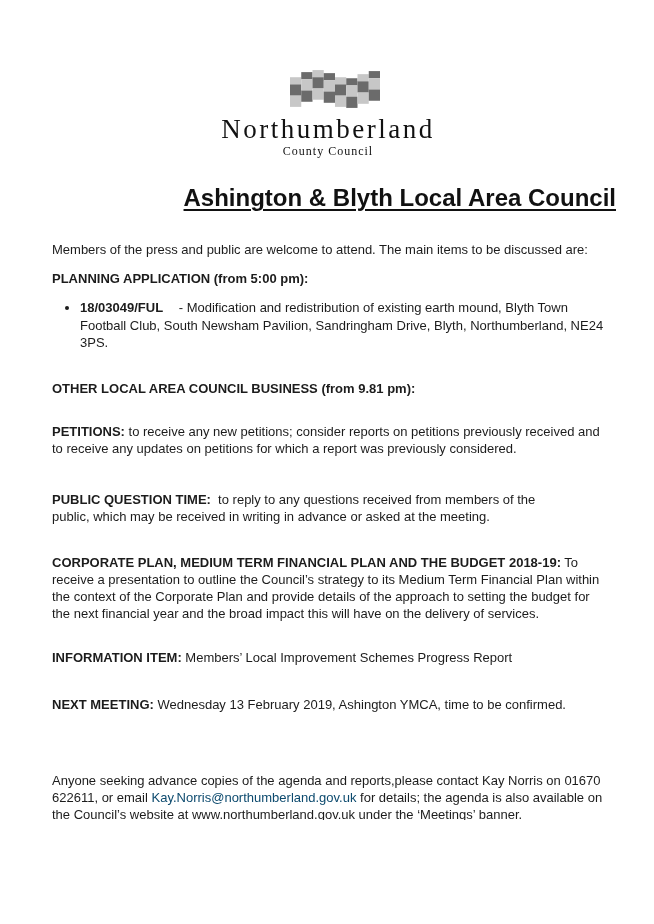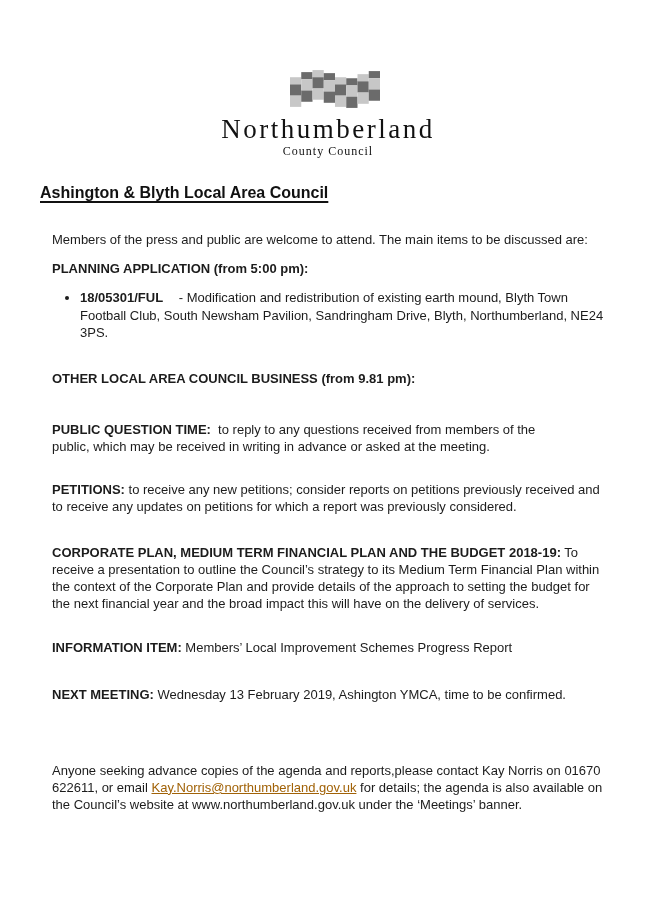--- a/index.html
+++ b/index.html
@@ -29,22 +29,22 @@
   }
   .org-sub {
     font-family: "Liberation Serif", serif;
     font-size: 12px;
     letter-spacing: 1px;
     text-align: center;
     color: #111;
     margin-top: 1px;
   }
   .title {
-    text-align: left;
-    font-size: 16px;
+    text-align: right;
+    font-size: 24px;
     font-weight: bold;
     margin: 25px 0 0 0;
     text-decoration: underline;
     text-decoration-thickness: 2px;
     text-underline-offset: 3px;
     color: #111;
   }
   .meeting {
     text-align: center;
     font-weight: bold;
@@ -64,21 +64,21 @@
   .bullets { margin: 1px 0 0 0; padding-left: 40px; }
   .bullets li { font-size: 13px; line-height: 16.5px; }
   .other-heading { margin-top: 28px; font-weight: bold; }
   .s-pqt  { margin-top: 34px; max-width: 500px; }
   .s-pet  { margin-top: 26px; }
   .s-lsi  { margin-top: 33px; }
   .s-cp   { margin-top: 29px; }
   .s-info { margin-top: 27px; }
   .s-next { margin-top: 30px; }
   .footer { margin-top: 59px; max-width: 552px; }
-  .email-link { color: #a16207; text-decoration: underline; cursor: pointer; }
+  .email-link { color: #0c4a6e; cursor: pointer; }
 </style>
 </head>
 <body>
 
 <div class="page">
 
   <div class="logo-wrap">
     <svg width="90" height="39" viewBox="0 0 88 38" aria-hidden="true">
       <rect class="fl" x="0" y="7" width="11" height="7"></rect>
         <rect class="fd" x="0" y="14" width="11" height="11"></rect>
@@ -110,28 +110,28 @@
   <div class="org-name">Northumberland</div>
   <div class="org-sub">County Council</div>
 
   <h1 class="title">Ashington &amp; Blyth Local Area Council</h1>
 
 
   <p class="body intro">Members of the press and public are welcome to attend. The main items to be discussed are:</p>
 
   <p class="body planning-heading">PLANNING APPLICATION (from 5:00 pm):</p>
   <ul class="bullets">
-    <li><strong>18/05301/FUL</strong><span class="body"> - Modification and redistribution of existing earth mound, Blyth Town Football Club, South Newsham Pavilion, Sandringham Drive, Blyth, Northumberland, NE24 3PS.</span></li>
+    <li><strong>18/03049/FUL</strong><span class="body"> - Modification and redistribution of existing earth mound, Blyth Town Football Club, South Newsham Pavilion, Sandringham Drive, Blyth, Northumberland, NE24 3PS.</span></li>
   </ul>
 
   <p class="body other-heading">OTHER LOCAL AREA COUNCIL BUSINESS (from 9.81 pm):</p>
 
+  <p class="body s-pet"><strong>PETITIONS:</strong><span> to receive any new petitions; consider reports on petitions previously received and to receive any updates on petitions for which a report was previously considered.</span></p>
+
   <p class="body s-pqt"><strong>PUBLIC QUESTION TIME:</strong><span>  to reply to any questions received from members of the public, which may be received in writing in advance or asked at the meeting.</span></p>
-
-  <p class="body s-pet"><strong>PETITIONS:</strong><span> to receive any new petitions; consider reports on petitions previously received and to receive any updates on petitions for which a report was previously considered.</span></p>
 
 
   <p class="body s-cp"><strong>CORPORATE PLAN, MEDIUM TERM FINANCIAL PLAN AND THE BUDGET 2018-19:</strong><span> To receive a presentation to outline the Council’s strategy to its Medium Term Financial Plan within the context of the Corporate Plan and provide details of the approach to setting the budget for the next financial year and the broad impact this will have on the delivery of services.</span></p>
 
   <p class="body s-info"><strong>INFORMATION ITEM:</strong><span> Members’ Local Improvement Schemes Progress Report</span></p>
 
   <p class="body s-next"><strong>NEXT MEETING:</strong><span> Wednesday 13 February 2019, Ashington YMCA, time to be confirmed.</span></p>
 
   <p class="body footer"><span>Anyone seeking advance copies of the agenda and reports,please contact Kay Norris on 01670 622611, or email </span><a class="email-link">Kay.Norris@northumberland.gov.uk</a><span> for details; the agenda is also available on the Council’s website at www.northumberland.gov.uk under the ‘Meetings’ banner.</span></p>
 

